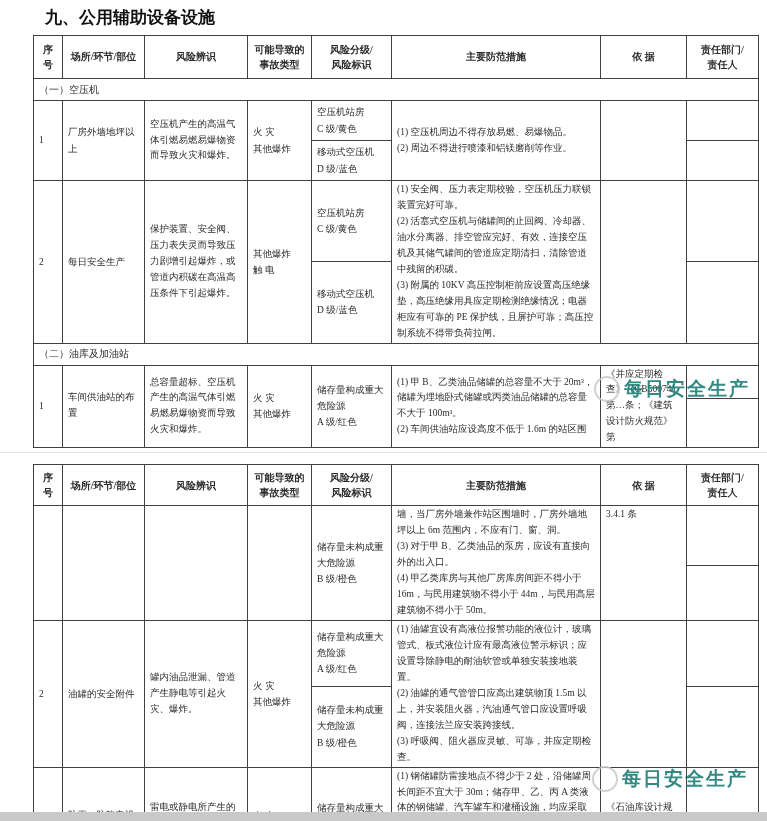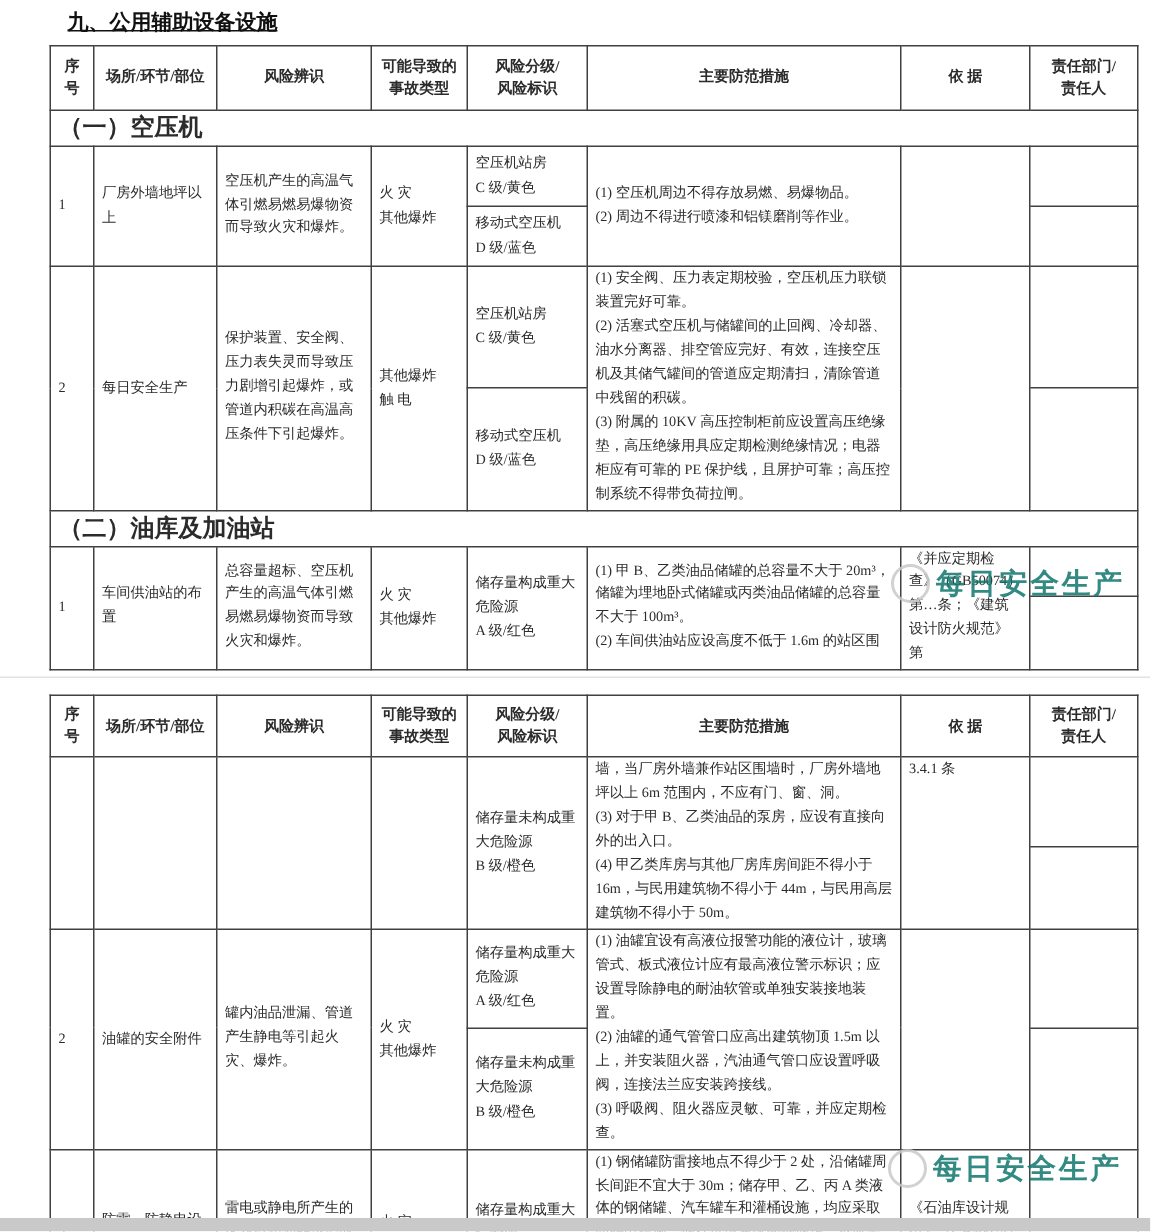--- a/index.html
+++ b/index.html
@@ -8,24 +8,23 @@
     width:767px;
     height:821px;
     background:#ffffff;
     font-family:"Liberation Serif", serif;
     color:#2b2b2b;
     overflow:hidden;
   }
   .title{
     margin:0;
     padding:6px 0 6px 45px;
-    font-size:14px;
+    font-size:17px;
     font-weight:bold;
     color:#111;
-    text-decoration:underline;
   }
   table.t{
     border-collapse:collapse;
     table-layout:fixed;
     margin-left:33px;
     width:725px;
     font-size:9.5px;
   }
   table.t th, table.t td{
     border:1px solid #414141;
@@ -37,25 +36,24 @@
     font-weight:bold;
     text-align:center;
     font-size:10px;
     white-space:pre-line;
     line-height:1.55;
   }
   td.center{text-align:left;white-space:pre-line;line-height:1.7;}
   td.left{text-align:left;white-space:pre-line;line-height:1.68;vertical-align:middle;}
   td.section{
     text-align:left;
-    font-size:16px;
+    font-size:10px;
     padding-left:8px;
     border-left:1px solid #414141;
     border-right:1px solid #414141;
-    font-weight:bold;
   }
   tr.h43{height:43px;} tr.h41{height:41px;} tr.h22{height:22px;}
   tr.h40{height:40px;} tr.h80{height:80px;}
   tr.h31{height:31px;} tr.h45{height:45px;}
   tr.h56{height:56px;} tr.h52{height:52px;}
   tr.h55{height:55px;} tr.h68{height:68px;} tr.h90{height:90px;}
   .sep{
     height:1px;background:#e2e2e2;width:767px;margin:4px 0 11px 0;
   }
   .bottombar{

